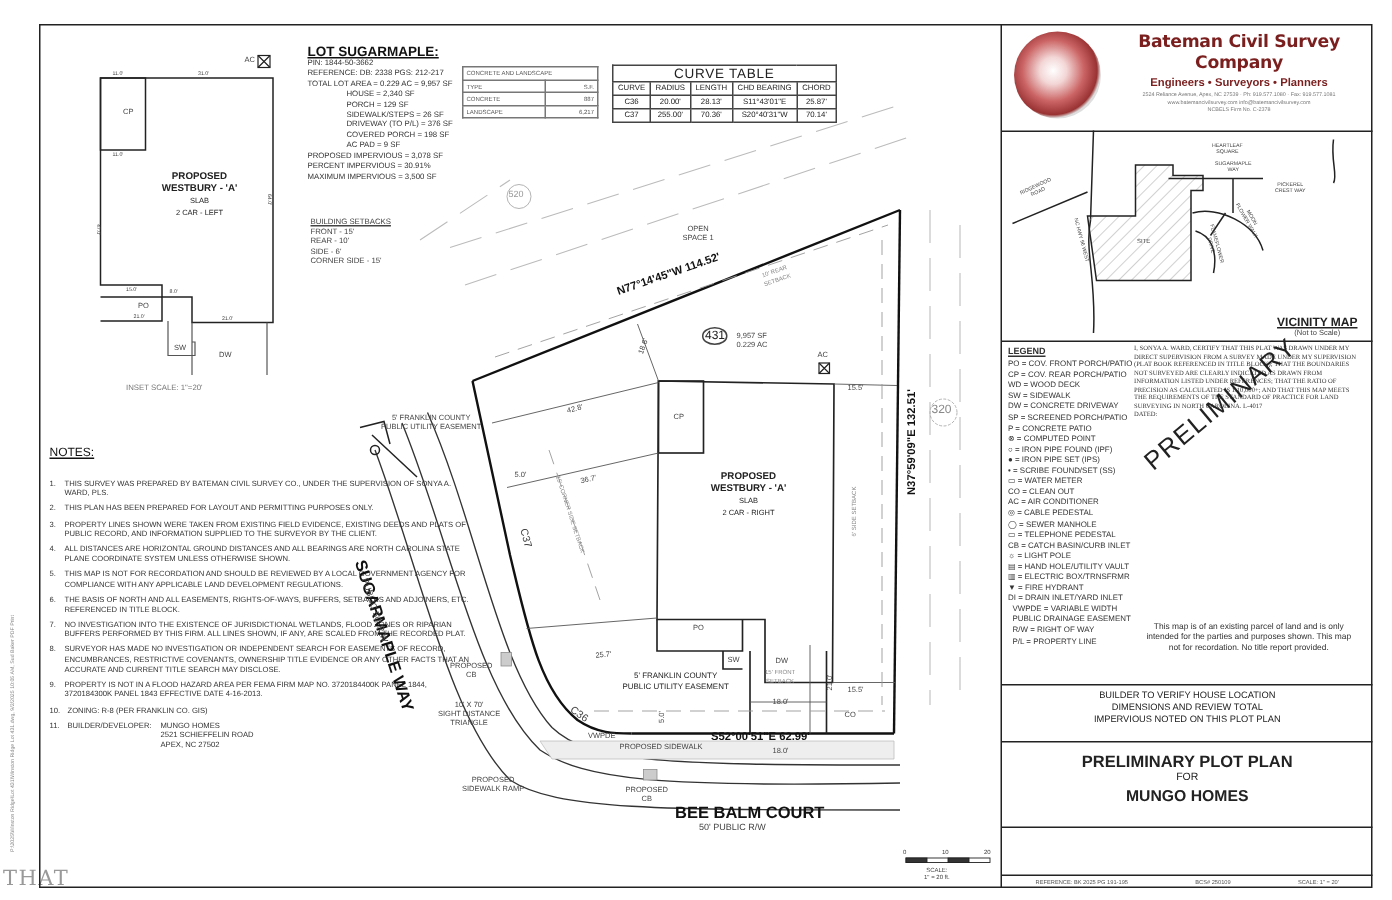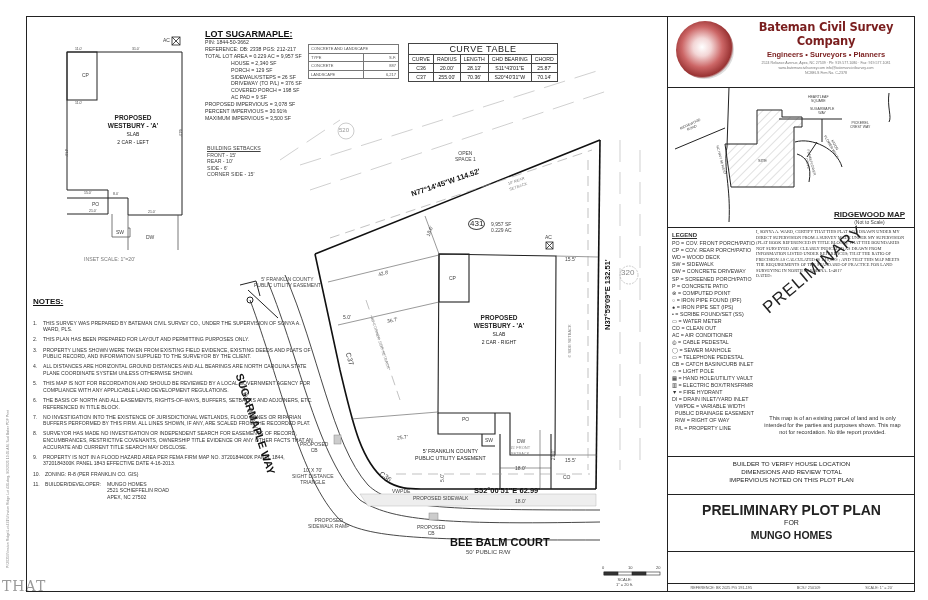--- a/index.html
+++ b/index.html
@@ -18,21 +18,21 @@
   table{border-collapse:collapse;}
   .cl{left:308px;top:44px;font-size:4px;color:#555;}
   .cl td{border:0.6px solid #777;padding:0 2px;height:7.5px;}
   .ct{left:408px;top:43px;font-size:5.2px;color:#222;}
   .ct td,.ct th{border:0.8px solid #444;padding:0 3px;height:8px;text-align:center;}
   .ct .cap{font-size:9px;font-weight:normal;letter-spacing:.5px;}
   .setbacks{left:207px;top:145px;font-size:5.2px;line-height:6.5px;color:#444;}
   .setbacks .h{text-decoration:underline;}
   
   .notes{left:33px;top:299px;width:280px;font-size:5.1px;line-height:6.6px;color:#333;}
-  .notes .h{font-weight:bold;font-size:8px;text-decoration:underline;margin-bottom:14px;color:#111;}
+  .notes .h{font-weight:normal;font-size:8px;text-decoration:underline;margin-bottom:14px;color:#111;}
   .notes .n{display:flex;margin-bottom:3.6px;}
   .notes .n .num{width:10px;flex:none;}
   .builder{display:flex;}
   .builder .lbl{width:62px;}
   
   .dt{position:absolute;font-size:5px;color:#444;text-align:center;line-height:6px;white-space:nowrap;}
   .lbl-big{font-weight:bold;font-size:6.5px;color:#222;line-height:8px;}
   .bearing{position:absolute;font-weight:bold;font-size:7.5px;color:#111;white-space:nowrap;}
   .street{position:absolute;font-size:11px;font-weight:bold;color:#111;white-space:nowrap;}
   
@@ -46,21 +46,21 @@
   .vm-title{position:absolute;right:10px;top:123px;text-align:center;}
   .vm-title .t{font-weight:bold;font-size:8px;text-decoration:underline;}
   .vm-title .s{font-size:5px;color:#444;}
   .legend{position:absolute;left:4px;top:216px;font-size:5.3px;line-height:7.1px;color:#333;}
   .legend .h{font-weight:bold;text-decoration:underline;font-size:6px;margin-bottom:1px;}
   .cert{position:absolute;left:88px;top:213px;width:150px;font-size:4.4px;line-height:5.5px;color:#333;font-family:"Liberation Serif",serif;}
   .prelim{position:absolute;left:104px;top:282px;font-size:17px;color:#222;transform:rotate(-40deg);transform-origin:left bottom;letter-spacing:1px;font-family:"Liberation Sans",sans-serif;}
   .disclaimer{position:absolute;left:92px;top:399px;width:145px;text-align:center;font-size:5.6px;line-height:7.2px;color:#333;}
   .builder-note{position:absolute;left:0;top:440px;width:100%;height:39px;border-top:1.5px solid #222;border-bottom:1.5px solid #222;text-align:center;font-size:6.2px;line-height:8px;color:#222;padding-top:3px;box-sizing:border-box;}
   .plan-title{position:absolute;left:0;top:480px;width:100%;height:56px;text-align:center;border-bottom:1.5px solid #222;box-sizing:border-box;}
-  .plan-title .a{font-weight:bold;font-size:14px;margin-top:6px;}
+  .plan-title .a{font-weight:bold;font-size:11px;margin-top:6px;}
   .plan-title .b{font-size:7px;margin-top:1px;}
   .plan-title .c{font-weight:bold;font-size:10.5px;margin-top:3px;}
   .proj{position:absolute;left:0;top:537px;width:100%;text-align:center;}
   .proj .a{font-weight:bold;font-size:7.5px;margin-top:2px;}
   .proj .b{font-size:6.6px;line-height:7.8px;}
   .proj .d{font-size:7px;margin-top:2px;}
   .ref{position:absolute;left:0;bottom:0;width:100%;height:8px;border-top:1px solid #222;font-size:3.8px;color:#555;display:flex;justify-content:space-around;align-items:center;}
 </style>
 </head>
 <body>
@@ -448,21 +448,21 @@
     <div class="dt" style="left:152px;top:55px;font-size:3.5px;line-height:4px;transform:rotate(60deg)">
         <div>MOON</div>
         <div>FLOWER WALK</div>
       </div>
     <div class="dt" style="left:128px;top:72px;font-size:3.5px;line-height:4px;transform:rotate(75deg)">
         <div>FLAMEFLOWER</div>
         <div>DRIVE</div>
       </div>
     <div class="dt" style="left:90px;top:71px;font-size:4px">SITE</div>
     <div class="vm-title">
-      <div class="t">RIDGEWOOD MAP</div>
+      <div class="t">VICINITY MAP</div>
       <div class="s">(Not to Scale)</div>
     </div>
   </div>
 
   <div class="legend">
     <div class="h">LEGEND</div>
     <div>PO  = COV. FRONT PORCH/PATIO</div>
     <div>CP  = COV. REAR PORCH/PATIO</div>
     <div>WD = WOOD DECK</div>
     <div>SW = SIDEWALK</div>

